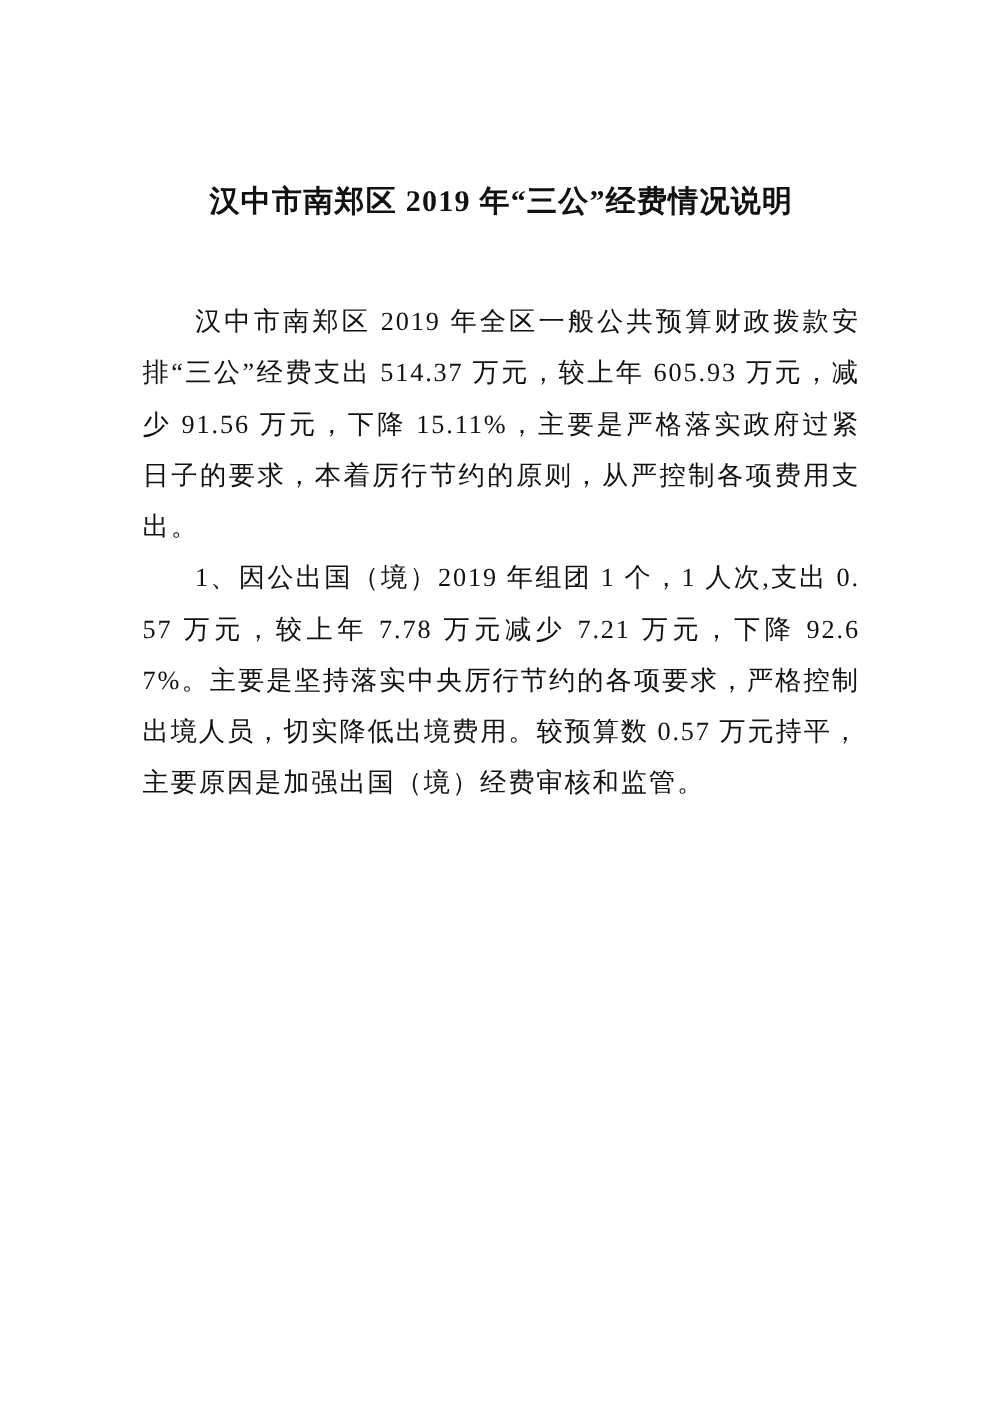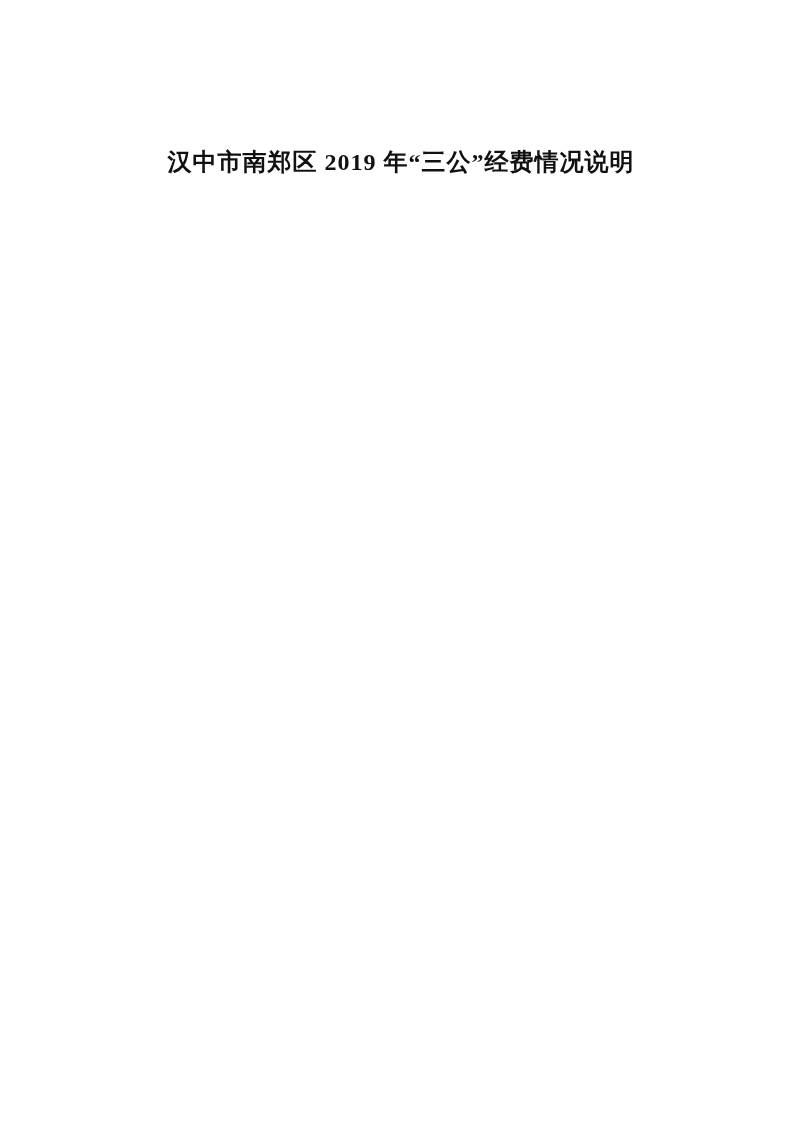--- a/index.html
+++ b/index.html
@@ -42,15 +42,17 @@
       word-break: break-all;
     }
   </style>
 </head>
 <body>
 
 <div class="page">
   <div class="content">
     <h1 class="doc-title">汉中市南郑区 2019 年“三公”经费情况说明</h1>
     <div class="doc-body">
+      <p>汉中市南郑区 2019 年全区一般公共预算财政拨款安排“三公”经费支出 514.37 万元，较上年 605.93 万元，减少 91.56 万元，下降 15.11%，主要是严格落实政府过紧日子的要求，本着厉行节约的原则，从严控制各项费用支出。</p>
+      <p>1、因公出国（境）2019 年组团 1 个，1 人次,支出 0.57 万元，较上年 7.78 万元减少 7.21 万元，下降 92.67%。主要是坚持落实中央厉行节约的各项要求，严格控制出境人员，切实降低出境费用。较预算数 0.57 万元持平，主要原因是加强出国（境）经费审核和监管。</p>
     </div>
   </div>
 </div>
 
 </body></html>

